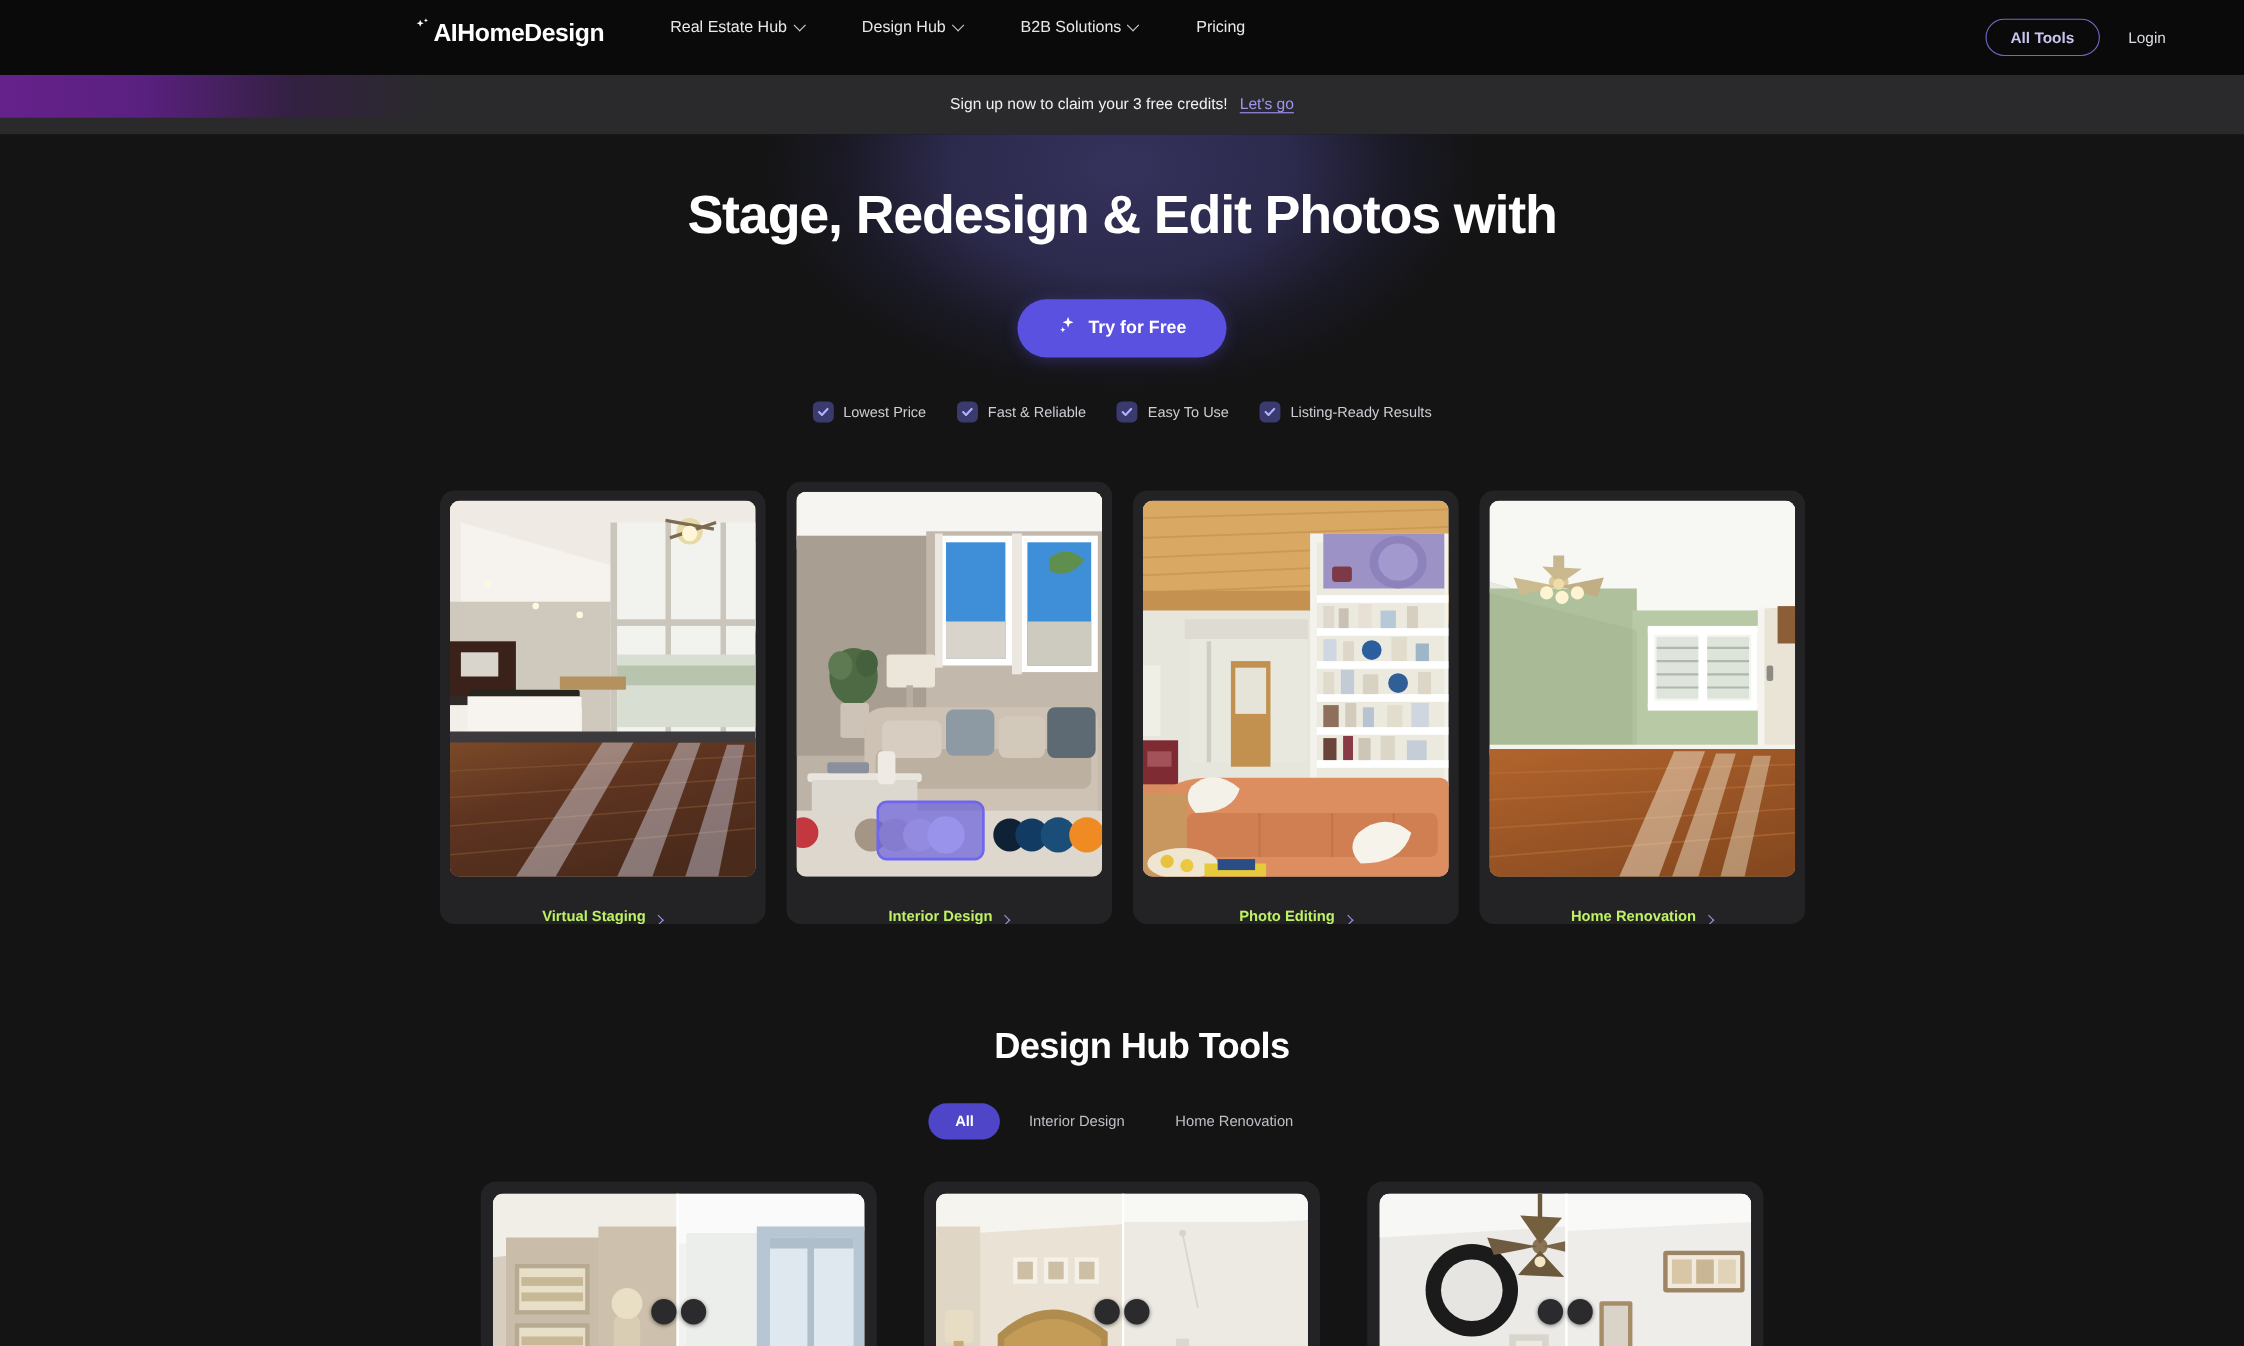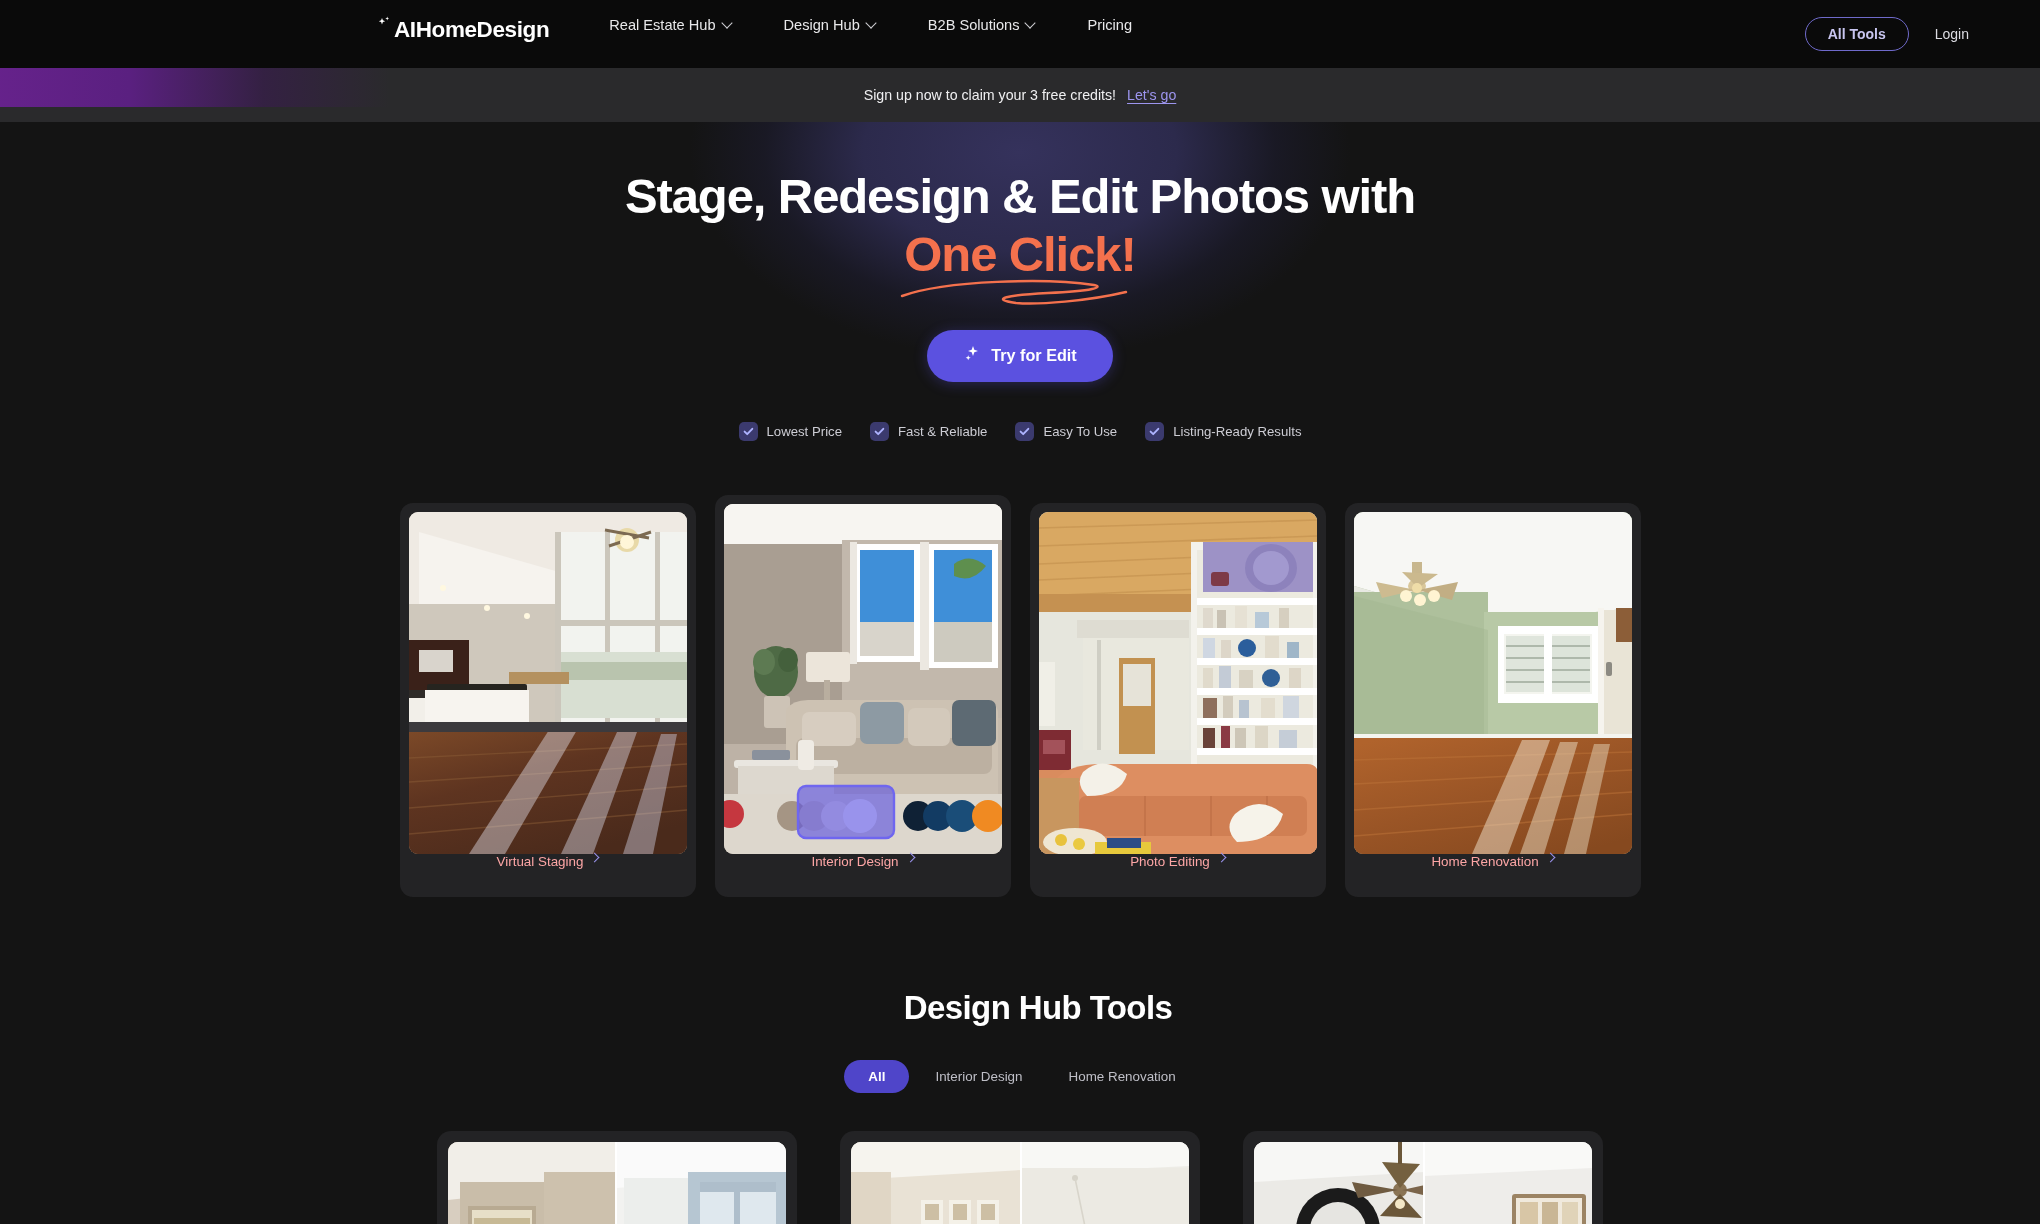--- a/index.html
+++ b/index.html
@@ -172,23 +172,23 @@
   .card.tall{width:296px;}
   .card .thumb{
     width:278px;height:342px;
     border-radius:9px;
     overflow:hidden;
     position:relative;
     background:#2a2a2a;
   }
   .card.tall .thumb{height:350px;}
   .card-label{
-    display:flex;align-items:flex-start;justify-content:center;gap:8px;
+    display:flex;align-items:flex-end;justify-content:center;gap:8px;
     height:43px;
-    font-size:13.4px;font-weight:400;color:#fca5a5;
+    font-size:13.4px;font-weight:700;color:#bef264;
     cursor:pointer;white-space:nowrap;
   }
   .arrow-r{
     display:inline-block;width:7px;height:7px;
     border-top:1.5px solid #9a93ee;border-right:1.5px solid #9a93ee;
     transform:rotate(45deg);
     position:relative;top:0px;
   }
 
   
@@ -291,37 +291,31 @@
   <span class="announce-text">Sign up now to claim your 3 free credits!</span>
   <span class="announce-cta">Let's go</span>
 </div>
 
 <div class="hero">
   <div class="hero-glow"></div>
 
   <div class="hero-content">
     <h1>
       <span>Stage, Redesign &amp; Edit Photos with</span><br>
-      <span class="hl-wrap">
-        <span class="hl">One Click!</span>
-        <svg class="swoosh" viewBox="0 0 232 30">
-          <path d="M4 20 C 48 4, 150 2, 196 9 C 206 11, 196 15, 150 17 C 110 19, 90 23, 118 27 C 140 29, 190 25, 228 16" fill="none" stroke="#f4714d" stroke-width="2.4" stroke-linecap="round"></path>
-        </svg>
-      </span>
     </h1>
 
     <div class="cta-row">
       <button class="cta-btn">
         <span>
           <svg width="18" height="18" viewBox="0 0 18 18">
             <path d="M10 1 L11.3 4.7 L15 6 L11.3 7.3 L10 11 L8.7 7.3 L5 6 L8.7 4.7 Z" fill="#fff"></path>
             <path d="M5.2 10.2 L5.9 12 L7.7 12.7 L5.9 13.4 L5.2 15.2 L4.5 13.4 L2.7 12.7 L4.5 12 Z" fill="#fff"></path>
           </svg>
         </span>
-        <span>Try for Edit</span>
+        <span>Try for Free</span>
       </button>
     </div>
 
     <div class="features">
       <div class="feature">
         <span class="check">
           <svg width="11" height="11" viewBox="0 0 11 11">
               <path d="M1.6 5.6 L4.2 8.2 L9.3 2.8" fill="none" stroke="#aeb3ff" stroke-width="1.9" stroke-linecap="round" stroke-linejoin="round"></path>
             </svg>
         </span>

